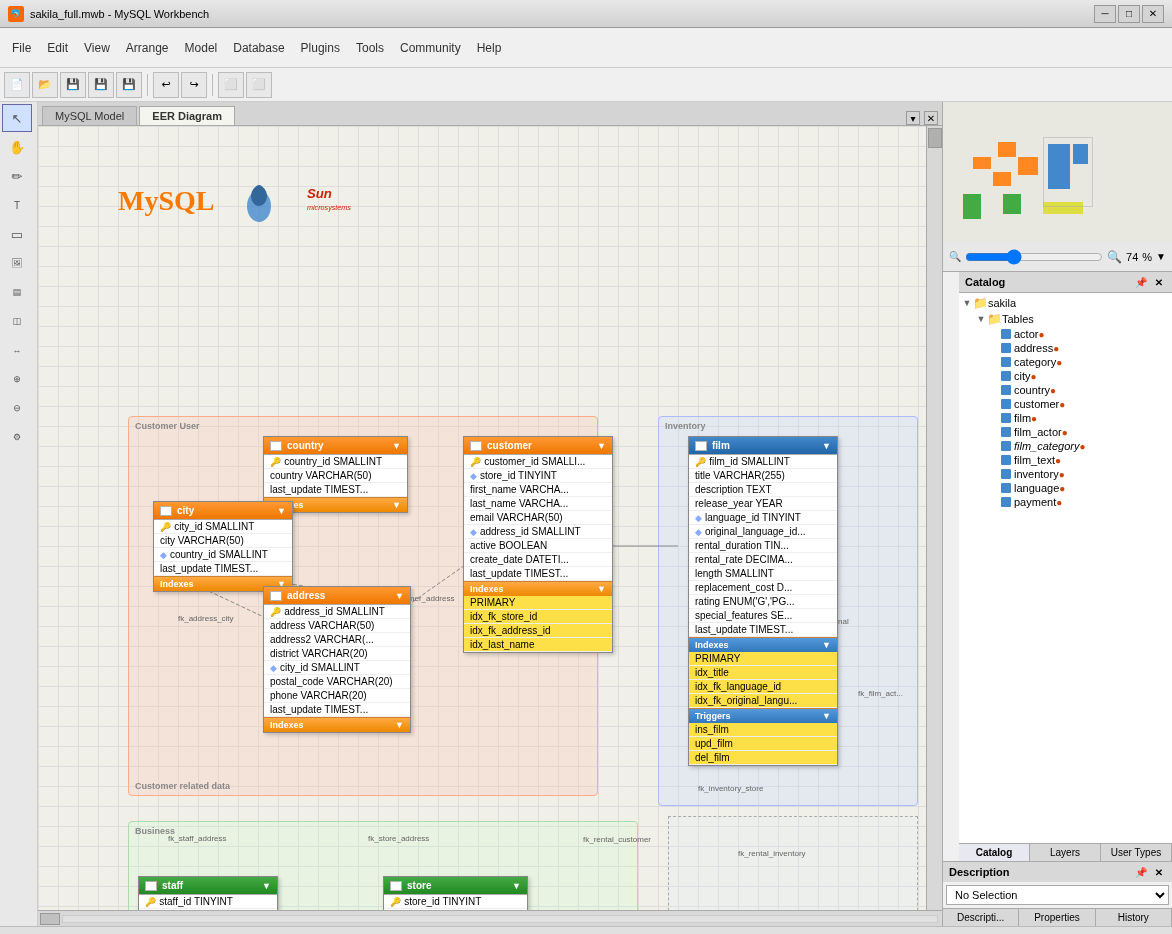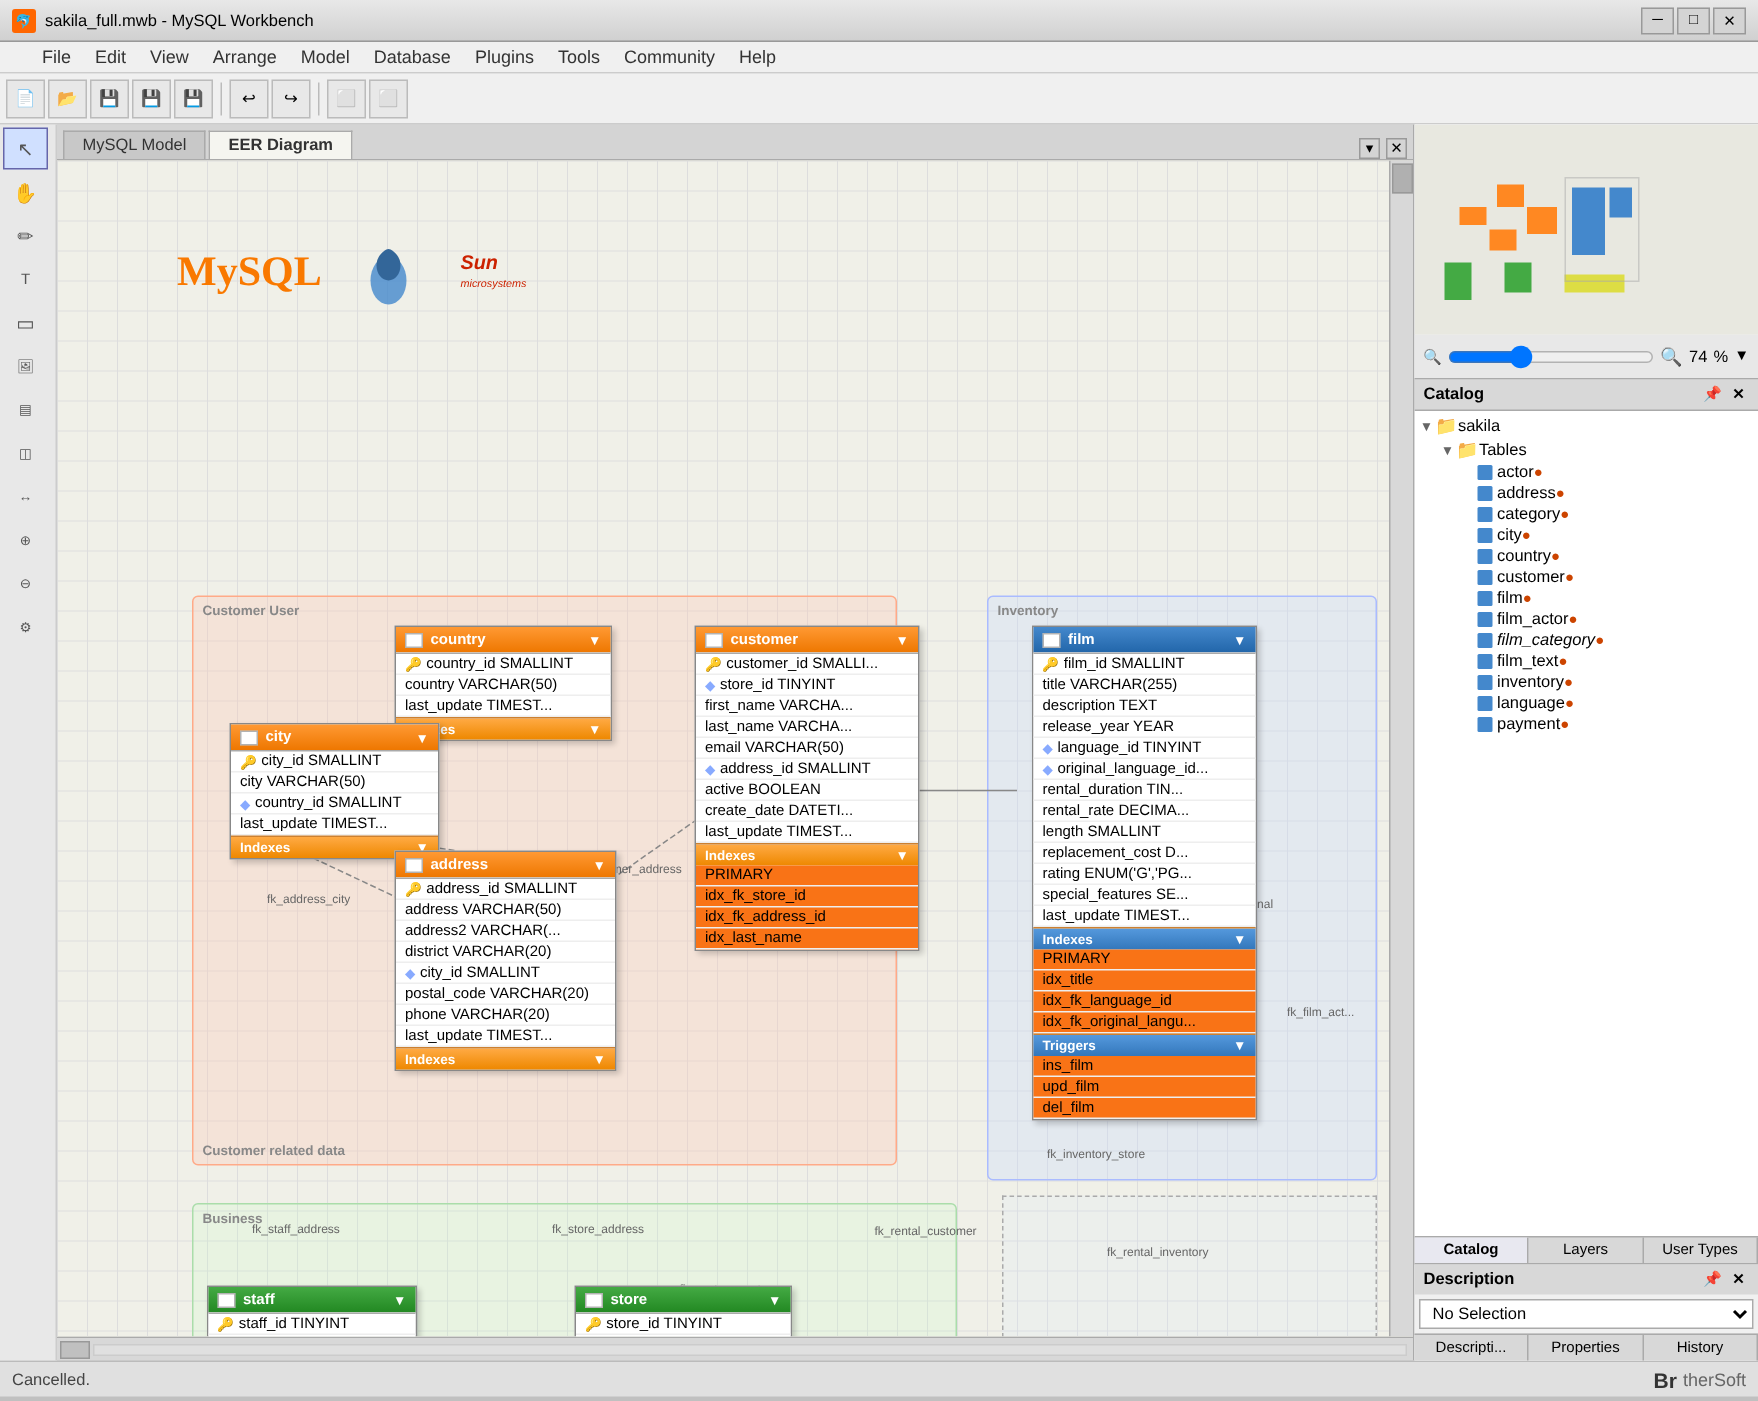--- a/index.html
+++ b/index.html
@@ -6,21 +6,21 @@
     body { width: 1172px; height: 934px; overflow: hidden; font-family: 'Segoe UI', Tahoma, sans-serif; font-size: 11px; background: #c0c0c0; }
 
     
     #titlebar { background: linear-gradient(to bottom, #e8e8e8, #d0d0d0); height: 28px; display: flex; align-items: center; padding: 0 8px; border-bottom: 1px solid #999; }
     #titlebar .icon { width: 16px; height: 16px; background: #ff6600; margin-right: 6px; border-radius: 2px; font-size: 9px; display: flex; align-items: center; justify-content: center; color: white; }
     #titlebar .winbtns { margin-left: auto; display: flex; gap: 2px; }
     #titlebar .winbtn { width: 22px; height: 18px; border: 1px solid #999; background: #d4d4d4; display: flex; align-items: center; justify-content: center; cursor: pointer; font-size: 10px; }
     #titlebar .winbtn.close { background: #d4d4d4; }
 
     
-    #menubar { background: #f0f0f0; height: 21px; display: flex; align-items: center; padding: 0 20px; border-bottom: 1px solid #ccc; }
+    #menubar { background: #f0f0f0; height: 40px; display: flex; align-items: center; padding: 0 4px; border-bottom: 1px solid #ccc; }
     .menu-item { padding: 2px 8px; cursor: pointer; font-size: 12px; color: #333; }
 
     
     #toolbar { background: #f0f0f0; height: 34px; display: flex; align-items: center; padding: 0 4px; border-bottom: 1px solid #ccc; gap: 2px; }
     .toolbar-btn { width: 26px; height: 26px; border: 1px solid #bbb; background: #e8e8e8; cursor: pointer; display: flex; align-items: center; justify-content: center; font-size: 11px; }
     .toolbar-sep { width: 1px; height: 22px; background: #bbb; margin: 0 3px; }
 
     
     #main { display: flex; height: calc(934px - 28px - 24px - 34px - 24px); }
 
@@ -38,21 +38,21 @@
     #canvas { width: 100%; height: 100%; position: relative; overflow: hidden; background-image: linear-gradient(#ddd 1px, transparent 1px), linear-gradient(90deg, #ddd 1px, transparent 1px); background-size: 20px 20px; background-color: #f0f0e8; }
 
     
     #right-panel { width: 230px; border-left: 1px solid #aaa; display: flex; flex-direction: column; background: #f0f0f0; }
     #minimap { height: 170px; background: #f5f5f5; border-bottom: 1px solid #aaa; position: relative; overflow: hidden; }
     #minimap-canvas { width: 100%; height: 140px; position: relative; background: #e8e8e0; overflow: hidden; }
     #zoom-bar { height: 30px; display: flex; align-items: center; padding: 0 6px; gap: 4px; font-size: 11px; background: #e8e8e8; border-bottom: 1px solid #ccc; }
     #zoom-bar input[type=range] { flex: 1; height: 14px; }
 
     
-    #catalog-panel { flex: 1; display: flex; flex-direction: column; overflow: hidden; }
+    #catalog-panel { flex: 1; display: flex; flex-direction: column; overflow: hidden; margin-left: 16px; }
     #catalog-header { background: #d8d8d8; padding: 3px 6px; font-size: 11px; font-weight: bold; display: flex; justify-content: space-between; align-items: center; border-bottom: 1px solid #aaa; }
     #catalog-header .header-btns { display: flex; gap: 3px; }
     #catalog-header .hbtn { width: 14px; height: 14px; cursor: pointer; display: flex; align-items: center; justify-content: center; font-size: 10px; }
     #catalog-tree { flex: 1; overflow-y: auto; background: white; font-size: 11px; padding: 2px; }
     .tree-item { display: flex; align-items: center; padding: 1px 0; cursor: pointer; white-space: nowrap; }
     .tree-indent { display: inline-block; width: 12px; }
     .tree-expand { display: inline-block; width: 12px; cursor: pointer; text-align: center; font-size: 9px; color: #666; }
     .dot { color: #cc4400; font-size: 10px; }
 
     
@@ -72,21 +72,21 @@
 
     
     .db-table { position: absolute; background: white; border: 1px solid #888; min-width: 120px; box-shadow: 2px 2px 4px rgba(0,0,0,0.2); font-size: 10px; }
     .db-table-header { padding: 3px 6px; display: flex; align-items: center; gap: 3px; font-weight: bold; font-size: 10px; }
     .db-table-header .tbl-icon { width: 12px; height: 10px; background: white; border: 1px solid rgba(0,0,0,0.3); margin-right: 2px; }
     .db-table-body { background: white; border-top: 1px solid #aaa; }
     .db-table-row { padding: 1px 6px; display: flex; align-items: center; gap: 3px; font-size: 10px; border-bottom: 1px solid #eee; white-space: nowrap; }
     .db-table-row .key-icon { color: #ffaa00; font-size: 9px; }
     .db-table-row .fk-icon { color: #88aaff; font-size: 9px; }
     .db-table-section { background: #f0a050; padding: 2px 6px; font-weight: bold; font-size: 9px; color: white; border-top: 1px solid #cc8030; display: flex; justify-content: space-between; align-items: center; }
-    .db-table-section-body { background: #f97316; }
+    .db-table-section-body { background: #fde047; }
     .orange-header { background: linear-gradient(to bottom, #ff9933, #ee7700); color: white; }
     .green-header { background: linear-gradient(to bottom, #44aa44, #228822); color: white; }
     .blue-header { background: linear-gradient(to bottom, #4488cc, #2266aa); color: white; }
     .orange-section { background: linear-gradient(to bottom, #ffaa44, #ee8800); color: white; }
     .blue-section { background: linear-gradient(to bottom, #5599dd, #3377bb); color: white; }
     .triggers-section { background: linear-gradient(to bottom, #5599dd, #3377bb); color: white; }
 
     
     .logo-area { position: absolute; left: 80px; top: 50px; }
 

